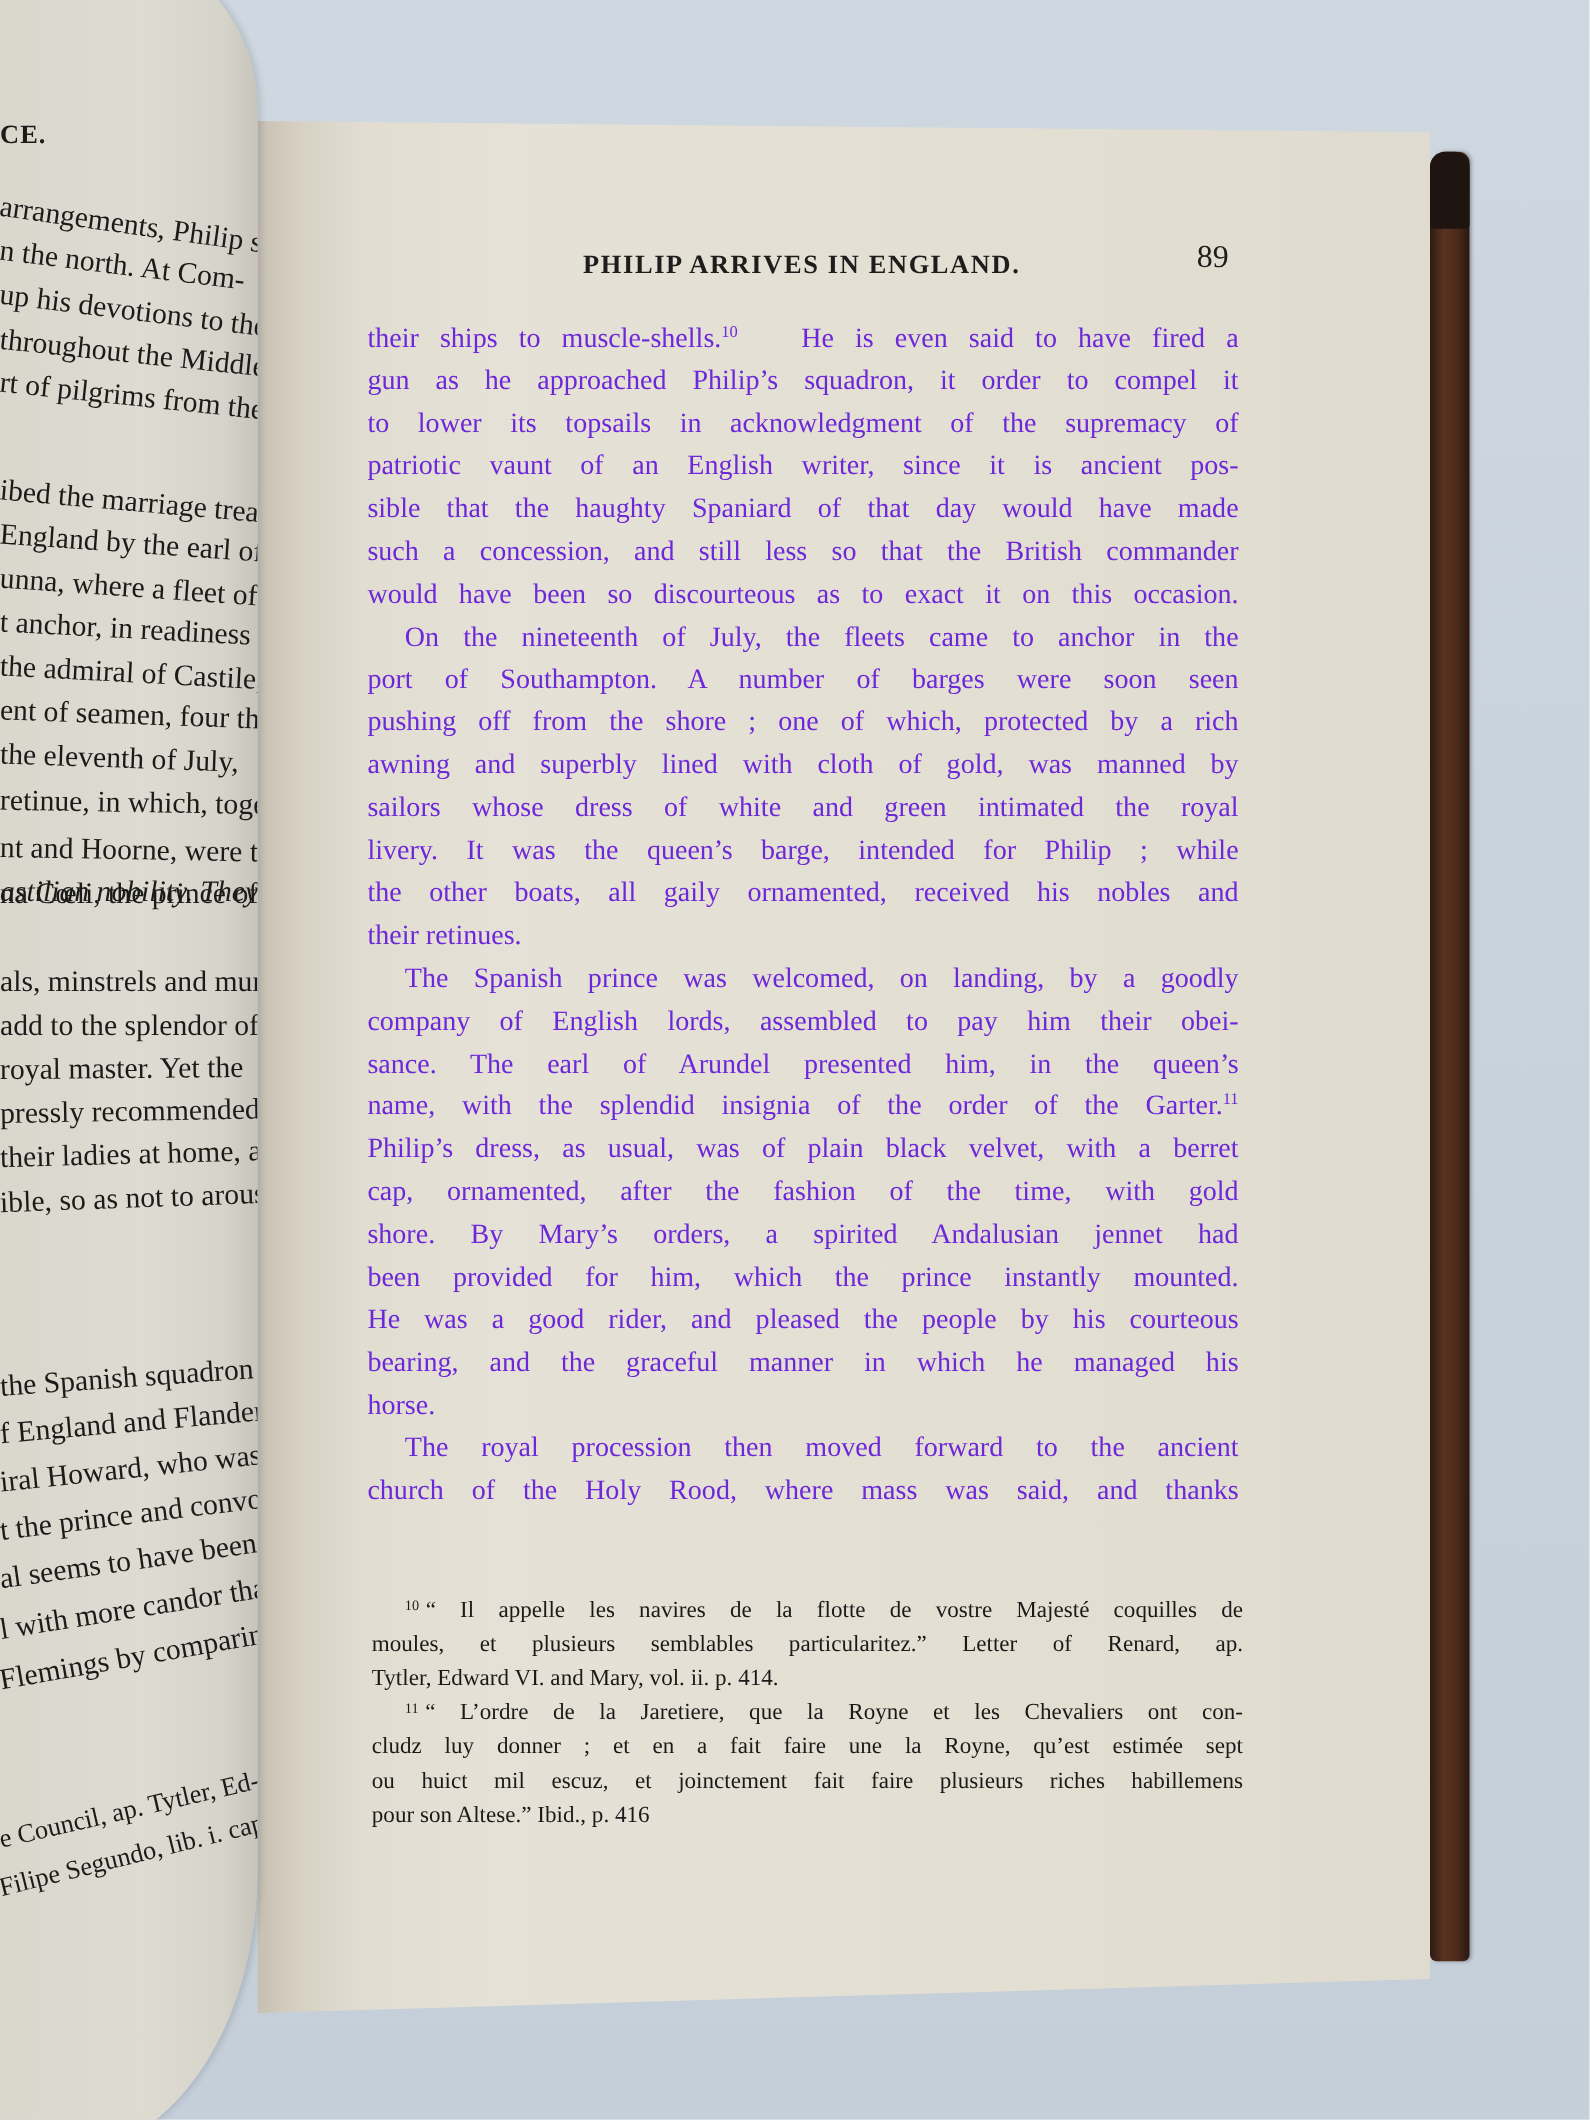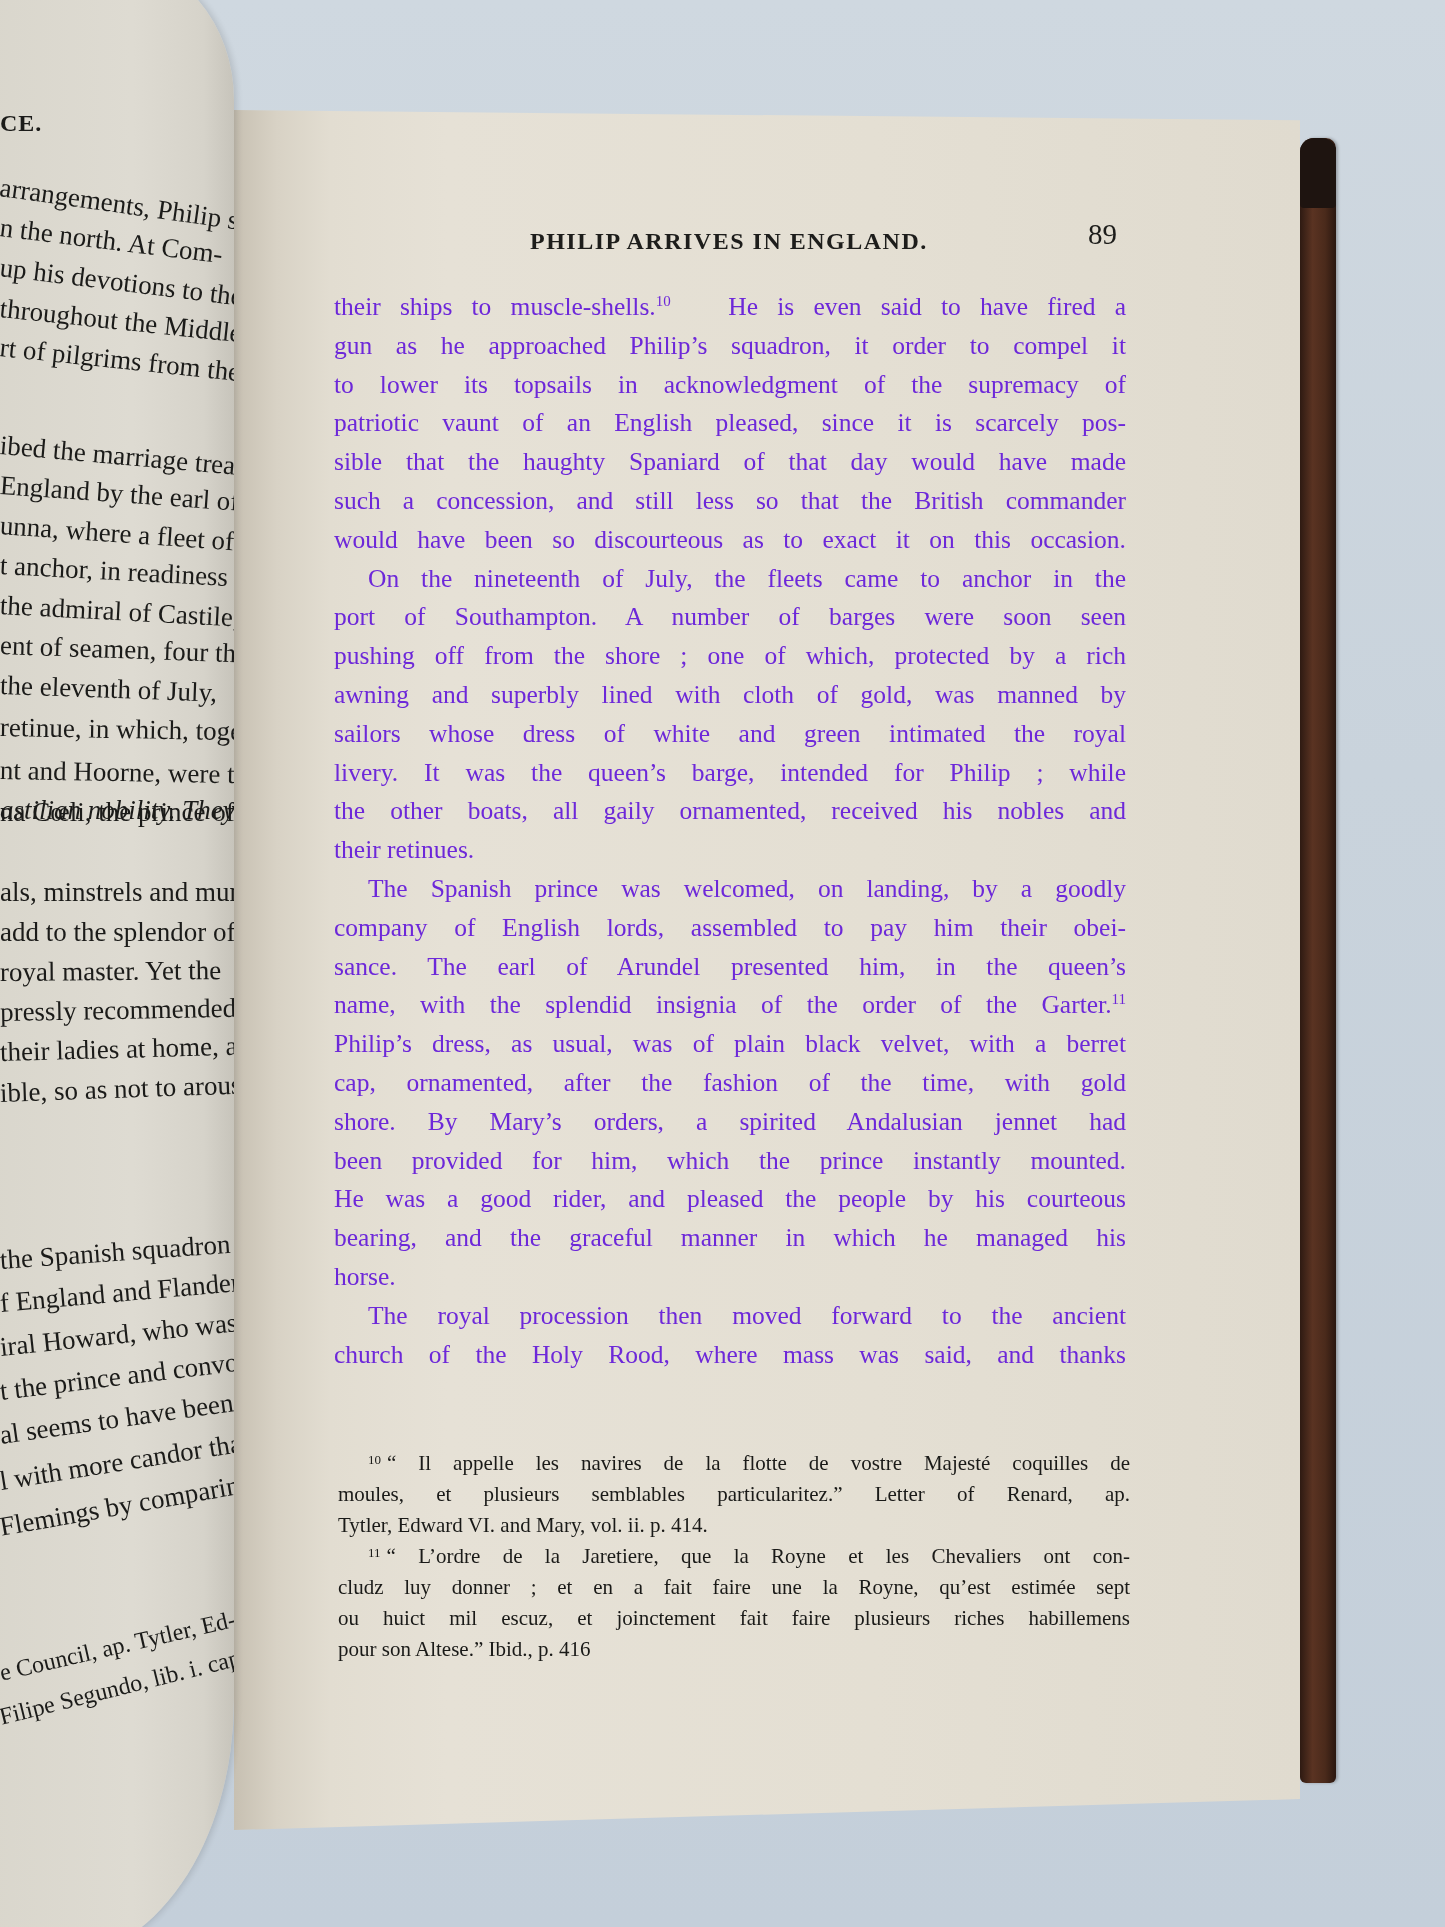--- a/index.html
+++ b/index.html
@@ -166,21 +166,21 @@
 
 <div class="running-head">PHILIP ARRIVES IN ENGLAND.</div>
 <div class="page-number">89</div>
 
 <div class="text-block">
 
   <p>
     <span class="line"><span>their ships to muscle-shells.</span><sup class="fn">10</sup>&nbsp;&nbsp; <span>He is even said to have fired a</span></span>
     <span class="line">gun as he approached Philip’s squadron, it order to compel it</span>
     <span class="line">to lower its topsails in acknowledgment of the supremacy of</span>
-    <span class="line">patriotic vaunt of an English pleased, since it is scarcely pos-</span>
+    <span class="line">patriotic vaunt of an English writer, since it is ancient pos-</span>
     <span class="line">sible that the haughty Spaniard of that day would have made</span>
     <span class="line">such a concession, and still less so that the British commander</span>
     <span class="line">would have been so discourteous as to exact it on this occasion.</span>
   </p>
 
   <p>
     <span class="line" style="padding-left:34px">On the nineteenth of July, the fleets came to anchor in the</span>
     <span class="line">port of Southampton.  A number of barges were soon seen</span>
     <span class="line">pushing off from the shore ; one of which, protected by a rich</span>
     <span class="line">awning and superbly lined with cloth of gold, was manned by</span>

